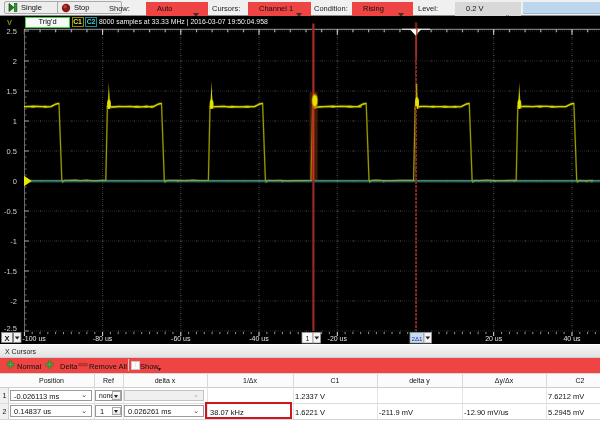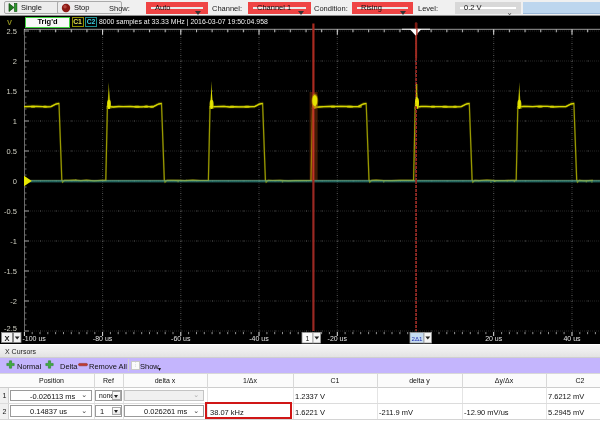--- a/index.html
+++ b/index.html
@@ -1,51 +1,51 @@
 <!DOCTYPE html>
 <html><head><meta charset="utf-8"><style>
 *{margin:0;padding:0;box-sizing:border-box}
 html,body{width:600px;height:423px;overflow:hidden;background:#000;font-family:"Liberation Sans",sans-serif}
 .abs{position:absolute}
 .toolbar{position:absolute;left:0;top:0;width:600px;height:16px;background:#f0f0f0;border-bottom:1px solid #8f8f8f}
 .btn{position:absolute;top:1px;height:13px;background:#ededed;border:1px solid #aaa;border-radius:2px;font-size:7.5px;color:#111;display:flex;align-items:center;padding-left:3px}
 .lbl{position:absolute;top:4px;font-size:7.5px;color:#1a1a1a}
-.combo{position:absolute;top:1.5px;height:12px;background:#e9e9e9;border:5px solid #ef4444;font-size:7.5px;color:#111;display:flex;align-items:center;padding-left:4px}
+.combo{position:absolute;top:1.5px;height:12px;background:#e9e9e9;border:7px solid #ef4444;font-size:7.5px;color:#111;display:flex;align-items:center;padding-left:4px}
 .arr{position:absolute;right:2px;top:4px;width:0;height:0;border-left:3px solid transparent;border-right:3px solid transparent;border-top:4px solid #333}
-.panel{position:absolute;left:0;top:344px;width:600px;height:79px;background:#c4b5fd}
+.panel{position:absolute;left:0;top:344px;width:600px;height:79px;background:#ef4444}
 .cell{position:absolute;font-size:7.5px;color:#111}
-.cb{position:absolute;background:#fff;border:1px solid #9a9a9a;font-size:7.5px;color:#111;padding:1px 0 0 19px;height:11.5px}
+.cb{position:absolute;background:#fff;border:1px solid #9a9a9a;font-size:7.5px;color:#111;padding:1px 0 0 3px;height:11.5px}
 .chev{position:absolute;font-size:7px;color:#333;top:0.5px}
 </style></head><body>
 
 <div class="toolbar">
  <div class="btn" style="left:4px;width:70px">
   <svg width="10" height="9" style="margin-right:3px">
         <polygon points="1,0.5 6,4.5 1,8.5" fill="#1f7a1f" stroke="#0c4a0c" stroke-width="0.7"></polygon>
         <rect x="6.5" y="0.5" width="2.4" height="8" fill="#2a9c2a" stroke="#0c4a0c" stroke-width="0.6"></rect>
       </svg>
   Single</div>
  <div class="btn" style="left:57px;width:65px">
   <svg width="10" height="10" style="margin-right:3px">
         <circle cx="5" cy="5" r="4.2" fill="#8c1a14"></circle>
         <circle cx="4" cy="3.8" r="1.7" fill="#c0524a" opacity="0.8"></circle>
       </svg>
   Stop</div>
  <div class="lbl" style="left:109px">Show:</div>
  <div class="combo" style="left:146px;width:62px">Auto<span class="arr"></span></div>
- <div class="lbl" style="left:212px">Channel:</div>
+ <div class="lbl" style="left:212px">Cursors:</div>
  <div class="combo" style="left:248px;width:63px">Channel 1<span class="arr"></span></div>
  <div class="lbl" style="left:314px">Condition:</div>
  <div class="combo" style="left:352px;width:61px">Rising<span class="arr"></span></div>
  <div class="lbl" style="left:418px">Level:</div>
  <div class="combo" style="left:455px;width:66px;background:#fff;border-color:#d8d8d8">0.2 V<span style="position:absolute;right:3px;top:1px;font-size:8px;color:#555">⌄</span></div>
  <div class="abs" style="left:523px;top:1.5px;width:77px;height:12px;background:#bdd6ee;border-bottom:1px solid #9ab8d8"></div>
 </div>
 
-<div class="abs" style="z-index:2;left:25px;top:16.5px;width:45px;height:11px;background:#f8f8f8;border:1.6px solid #3fd23f;color:#000;font-size:7.5px;font-weight:bold;text-align:center;line-height:8.5px">Trig'd</div>
+<div class="abs" style="z-index:2;left:25px;top:16.5px;width:45px;height:11px;background:#f8f8f8;border:1.6px solid #3fd23f;color:#000;font-size:7.5px;font-weight:normal;text-align:center;line-height:8.5px">Trig'd</div>
 <div class="abs" style="z-index:2;left:71.5px;top:17px;width:12px;height:10px;background:#050505;border:1px solid #8f8f00;color:#e8e250;font-size:6.8px;font-weight:bold;text-align:center;line-height:8px">C1</div>
 <div class="abs" style="z-index:2;left:85px;top:17px;width:12px;height:10px;background:#050505;border:1px solid #1f8f8f;color:#3fd2e8;font-size:6.8px;font-weight:bold;text-align:center;line-height:8px">C2</div>
 <div class="abs" style="z-index:2;left:99px;top:18px;color:#f0f0f0;font-size:6.9px">8000 samples at 33.33 MHz | 2016-03-07 19:50:04.958</div>
 <div class="abs" style="z-index:2;left:7px;top:17.5px;color:#8f8f1f;font-size:7.5px;font-weight:bold">V</div>
 
 <svg width="600" height="328" viewBox="0 16 600 328" style="position:absolute;left:0;top:16px" font-family="Liberation Sans, sans-serif">
 <rect x="0" y="16" width="600" height="328" fill="#000"></rect>
 <line x1="24" y1="31" x2="600" y2="31" stroke="#252525" stroke-dasharray="1 1"></line>
     <line x1="24" y1="31" x2="600" y2="31" stroke="#555" stroke-dasharray="1 14.646" stroke-dashoffset="-0.35"></line>
     <line x1="24" y1="61" x2="600" y2="61" stroke="#252525" stroke-dasharray="1 1"></line>

